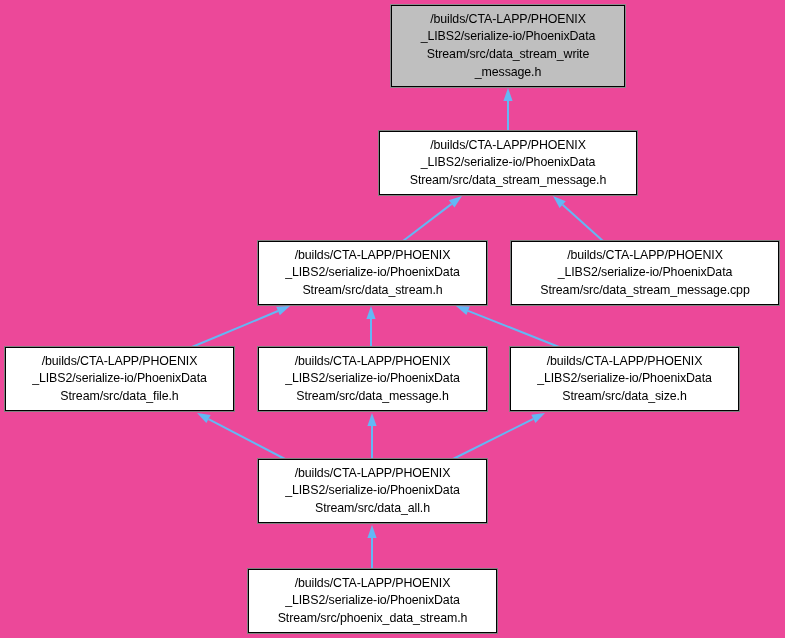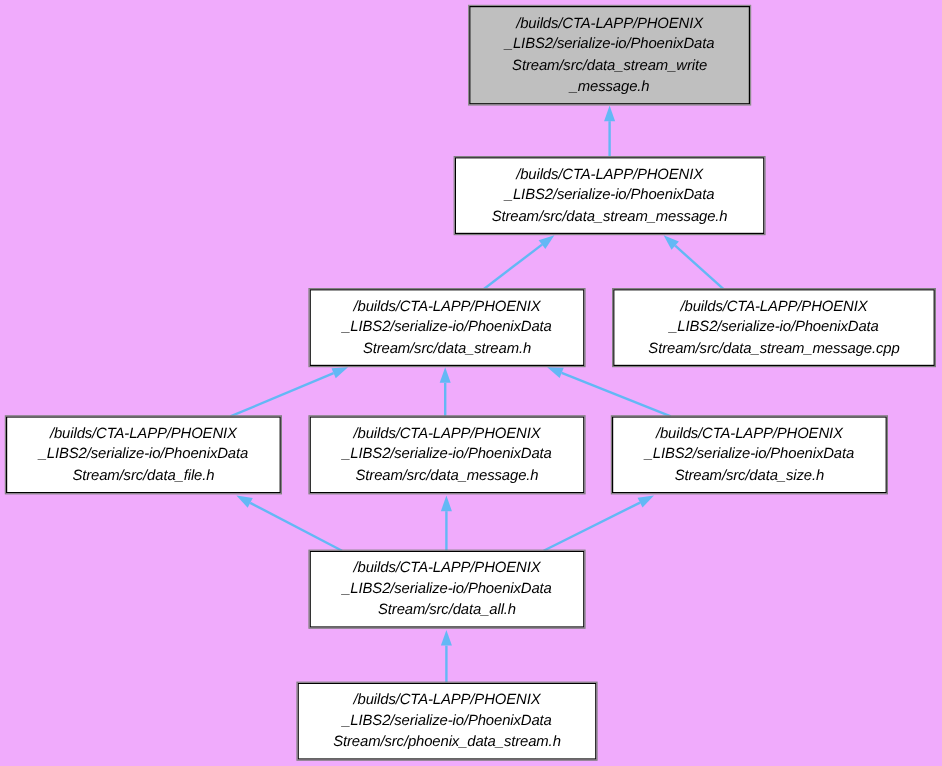--- a/index.html
+++ b/index.html
@@ -49,21 +49,21 @@
     outline: 1px solid #8c8c8c;
   }
   .node .label {
     display: block;
     width: 100%;
   }
 </style>
 </head>
 <body>
 
-<div id="canvas" style="background: #f0abfc; font-style: italic;">
+<div id="canvas" style="background: #ec4899;">
   <svg id="edges" viewBox="0 0 785 638" xmlns="http://www.w3.org/2000/svg">
       <g>
         <line x1="508" y1="131" x2="508" y2="101" stroke="#63b8f5" stroke-width="2"></line>
         <polygon points="508,88 512.6,101 503.4,101" fill="#63b8f5"></polygon>
       </g>
       <g>
         <line x1="403" y1="241" x2="451.6634107125889" y2="203.88383928700847" stroke="#63b8f5" stroke-width="2"></line>
         <polygon points="462,196 454.4530769218381,207.54140165024626 448.87374450333976,200.22627692377068" fill="#63b8f5"></polygon>
       </g>
       <g>

